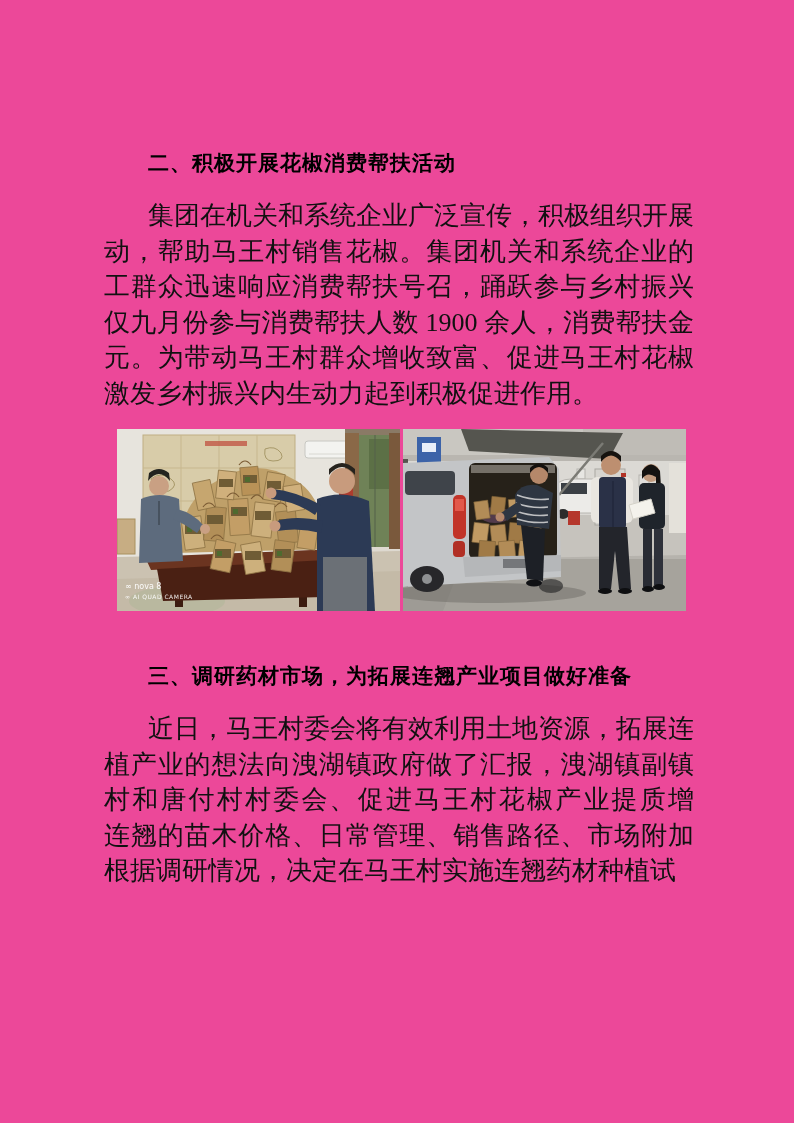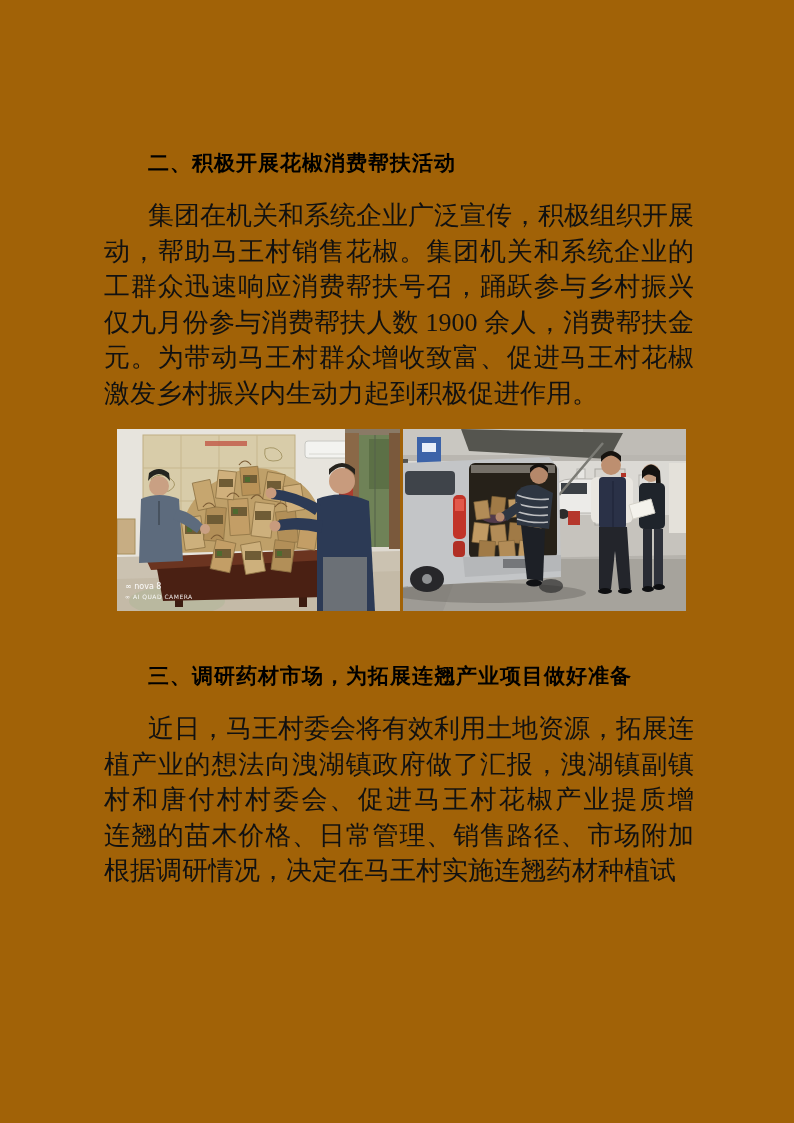--- a/index.html
+++ b/index.html
@@ -1,17 +1,17 @@
 <!DOCTYPE html>
 <html><head>
 <meta charset="utf-8">
 <style>
   html,body{margin:0;padding:0;background:#ffffff;}
   .page{
-    position:relative;width:794px;height:1123px;background:#a16207;overflow:hidden;
+    position:relative;width:794px;height:1123px;background:#ec4899;overflow:hidden;
     font-family:"Liberation Serif","DejaVu Serif",serif;color:#111;
   }
   .content{position:absolute;left:104px;top:148px;width:590px;}
   .heading{
     margin:0;padding-left:44px;
     font-family:"DejaVu Sans","Liberation Sans",sans-serif;
     font-weight:700;font-size:21px;line-height:30px;letter-spacing:1px;color:#000;
   }
   .heading.second{margin-top:50px;}
   .para{margin-top:20px;}

